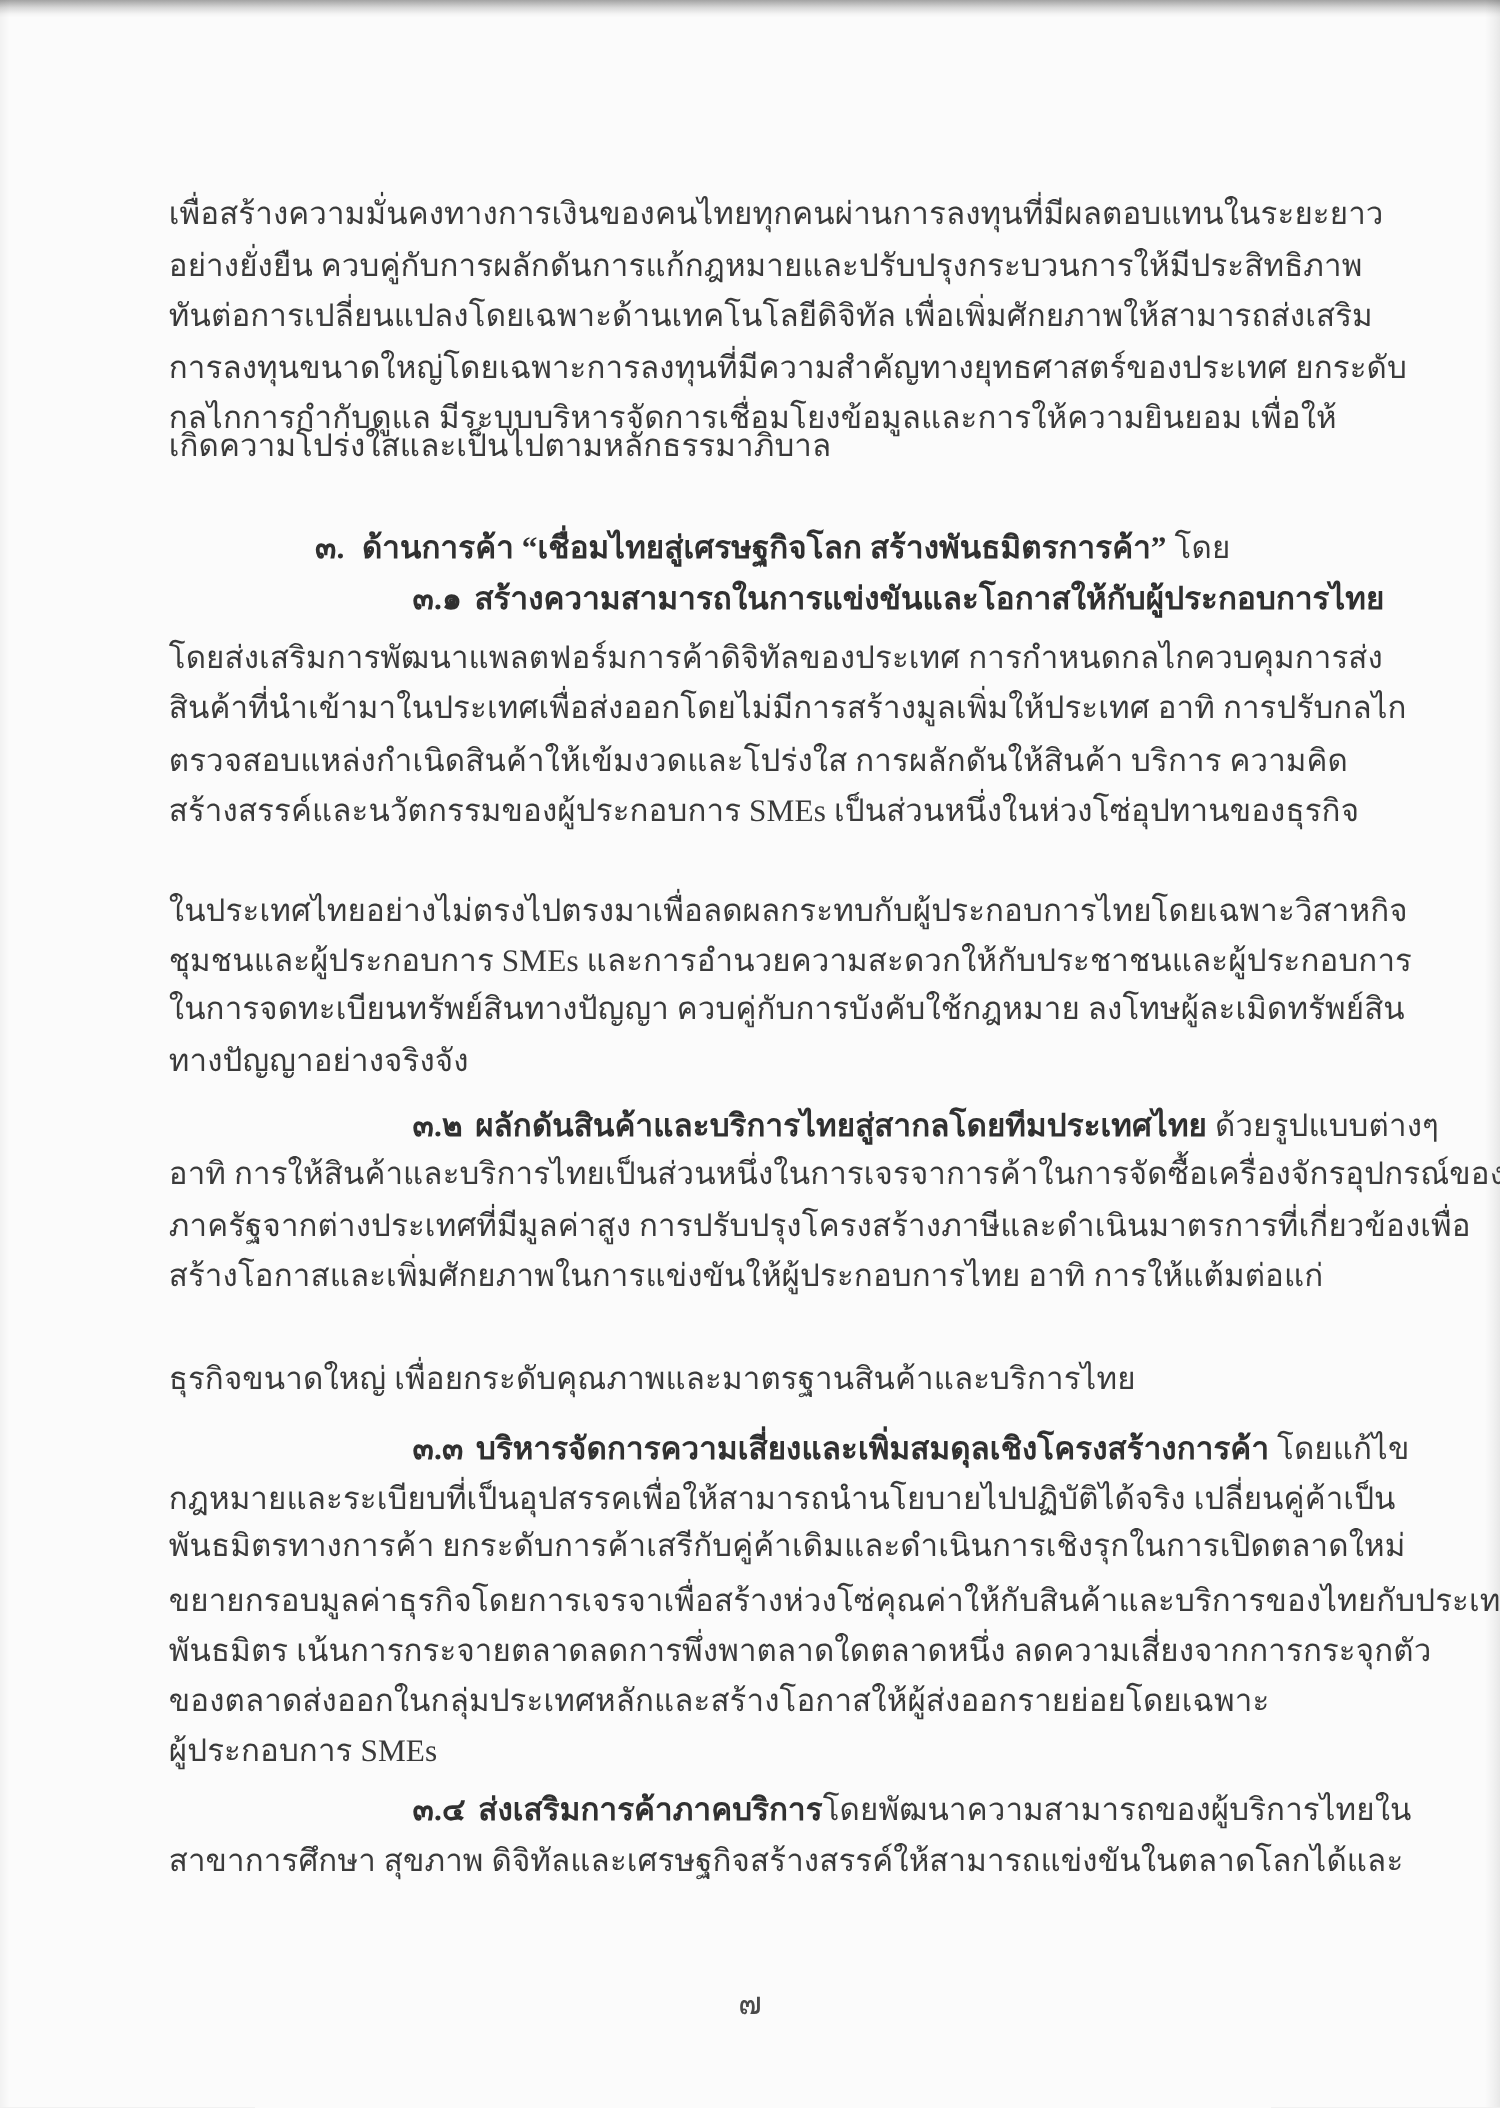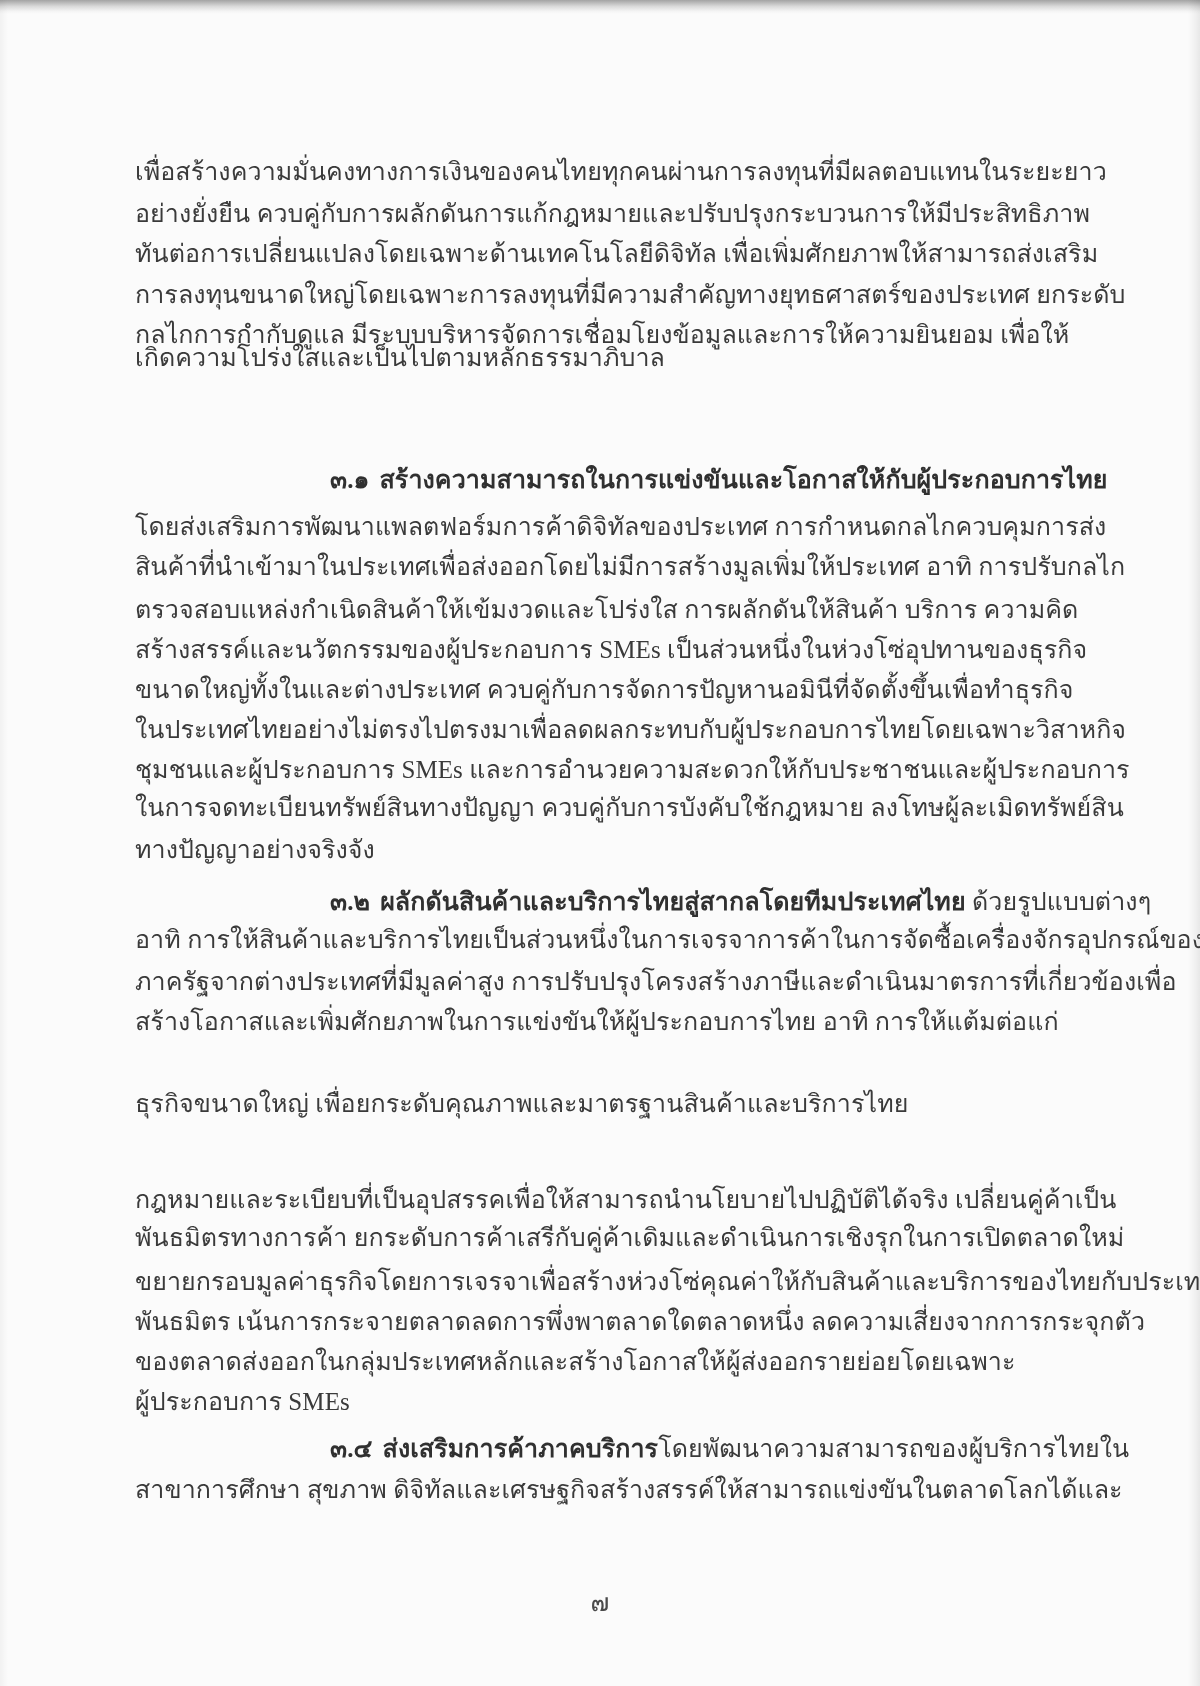--- a/index.html
+++ b/index.html
@@ -51,42 +51,47 @@
   <div class="scan-left-edge"></div>
   <div class="scan-right-edge"></div>
 
   <div class="line" style="top:152px">เพื่อสร้างความมั่นคงทางการเงินของคนไทยทุกคนผ่านการลงทุนที่มีผลตอบแทนในระยะยาว</div>
   <div class="line" style="top:194px">อย่างยั่งยืน ควบคู่กับการผลักดันการแก้กฎหมายและปรับปรุงกระบวนการให้มีประสิทธิภาพ</div>
   <div class="line" style="top:234px">ทันต่อการเปลี่ยนแปลงโดยเฉพาะด้านเทคโนโลยีดิจิทัล เพื่อเพิ่มศักยภาพให้สามารถส่งเสริม</div>
   <div class="line" style="top:275px">การลงทุนขนาดใหญ่โดยเฉพาะการลงทุนที่มีความสำคัญทางยุทธศาสตร์ของประเทศ ยกระดับ</div>
   <div class="line" style="top:315px">กลไกการกำกับดูแล มีระบบบริหารจัดการเชื่อมโยงข้อมูลและการให้ความยินยอม เพื่อให้</div>
   <div class="line" style="top:338px">เกิดความโปร่งใสและเป็นไปตามหลักธรรมาภิบาล</div>
 
+  <div class="line h1-indent" style="top:419px">
+    <span class="b num-gap">๓.</span><span class="b">ด้านการค้า “เชื่อมไทยสู่เศรษฐกิจโลก สร้างพันธมิตรการค้า”</span><span> โดย</span>
+  </div>
 
   <div class="line h2-indent" style="top:460px">
     <span class="b subnum-gap">๓.๑</span><span class="b">สร้างความสามารถในการแข่งขันและโอกาสให้กับผู้ประกอบการไทย</span><span></span>
   </div>
   <div class="line" style="top:507px">โดยส่งเสริมการพัฒนาแพลตฟอร์มการค้าดิจิทัลของประเทศ การกำหนดกลไกควบคุมการส่ง</div>
   <div class="line" style="top:547px">สินค้าที่นำเข้ามาในประเทศเพื่อส่งออกโดยไม่มีการสร้างมูลเพิ่มให้ประเทศ อาทิ การปรับกลไก</div>
   <div class="line" style="top:590px">ตรวจสอบแหล่งกำเนิดสินค้าให้เข้มงวดและโปร่งใส การผลักดันให้สินค้า บริการ ความคิด</div>
   <div class="line" style="top:630px">สร้างสรรค์และนวัตกรรมของผู้ประกอบการ SMEs เป็นส่วนหนึ่งในห่วงโซ่อุปทานของธุรกิจ</div>
-  <div class="line" style="top:670px">ขนาดใหญ่ทั้งในและต่างประเทศ ควบคู่กับการจัดการปัญหานอมินีที่จัดตั้งขึ้นเพื่อทำธุรกิจ</div>
   <div class="line" style="top:710px">ในประเทศไทยอย่างไม่ตรงไปตรงมาเพื่อลดผลกระทบกับผู้ประกอบการไทยโดยเฉพาะวิสาหกิจ</div>
   <div class="line" style="top:750px">ชุมชนและผู้ประกอบการ SMEs และการอำนวยความสะดวกให้กับประชาชนและผู้ประกอบการ</div>
   <div class="line" style="top:788px">ในการจดทะเบียนทรัพย์สินทางปัญญา ควบคู่กับการบังคับใช้กฎหมาย ลงโทษผู้ละเมิดทรัพย์สิน</div>
   <div class="line" style="top:830px">ทางปัญญาอย่างจริงจัง</div>
 
   <div class="line h2-indent" style="top:882px">
     <span class="b subnum-gap">๓.๒</span><span class="b">ผลักดันสินค้าและบริการไทยสู่สากลโดยทีมประเทศไทย</span><span> ด้วยรูปแบบต่างๆ</span>
   </div>
   <div class="line" style="top:920px">อาทิ การให้สินค้าและบริการไทยเป็นส่วนหนึ่งในการเจรจาการค้าในการจัดซื้อเครื่องจักรอุปกรณ์ของ</div>
   <div class="line" style="top:962px">ภาครัฐจากต่างประเทศที่มีมูลค่าสูง การปรับปรุงโครงสร้างภาษีและดำเนินมาตรการที่เกี่ยวข้องเพื่อ</div>
   <div class="line" style="top:1002px">สร้างโอกาสและเพิ่มศักยภาพในการแข่งขันให้ผู้ประกอบการไทย อาทิ การให้แต้มต่อแก่</div>
   <div class="line" style="top:1084px">ธุรกิจขนาดใหญ่ เพื่อยกระดับคุณภาพและมาตรฐานสินค้าและบริการไทย</div>
 
+  <div class="line h2-indent" style="top:1140px">
+    <span class="b subnum-gap">๓.๓</span><span class="b">บริหารจัดการความเสี่ยงและเพิ่มสมดุลเชิงโครงสร้างการค้า</span><span> โดยแก้ไข</span>
+  </div>
   <div class="line" style="top:1180px">กฎหมายและระเบียบที่เป็นอุปสรรคเพื่อให้สามารถนำนโยบายไปปฏิบัติได้จริง เปลี่ยนคู่ค้าเป็น</div>
   <div class="line" style="top:1218px">พันธมิตรทางการค้า ยกระดับการค้าเสรีกับคู่ค้าเดิมและดำเนินการเชิงรุกในการเปิดตลาดใหม่</div>
   <div class="line" style="top:1262px">ขยายกรอบมูลค่าธุรกิจโดยการเจรจาเพื่อสร้างห่วงโซ่คุณค่าให้กับสินค้าและบริการของไทยกับประเทศ</div>
   <div class="line" style="top:1302px">พันธมิตร เน้นการกระจายตลาดลดการพึ่งพาตลาดใดตลาดหนึ่ง ลดความเสี่ยงจากการกระจุกตัว</div>
   <div class="line" style="top:1342px">ของตลาดส่งออกในกลุ่มประเทศหลักและสร้างโอกาสให้ผู้ส่งออกรายย่อยโดยเฉพาะ</div>
   <div class="line" style="top:1382px">ผู้ประกอบการ SMEs</div>
 
   <div class="line h2-indent" style="top:1429px">
     <span class="b subnum-gap">๓.๔</span><span class="b">ส่งเสริมการค้าภาคบริการ</span><span>โดยพัฒนาความสามารถของผู้บริการไทยใน</span>
   </div>

